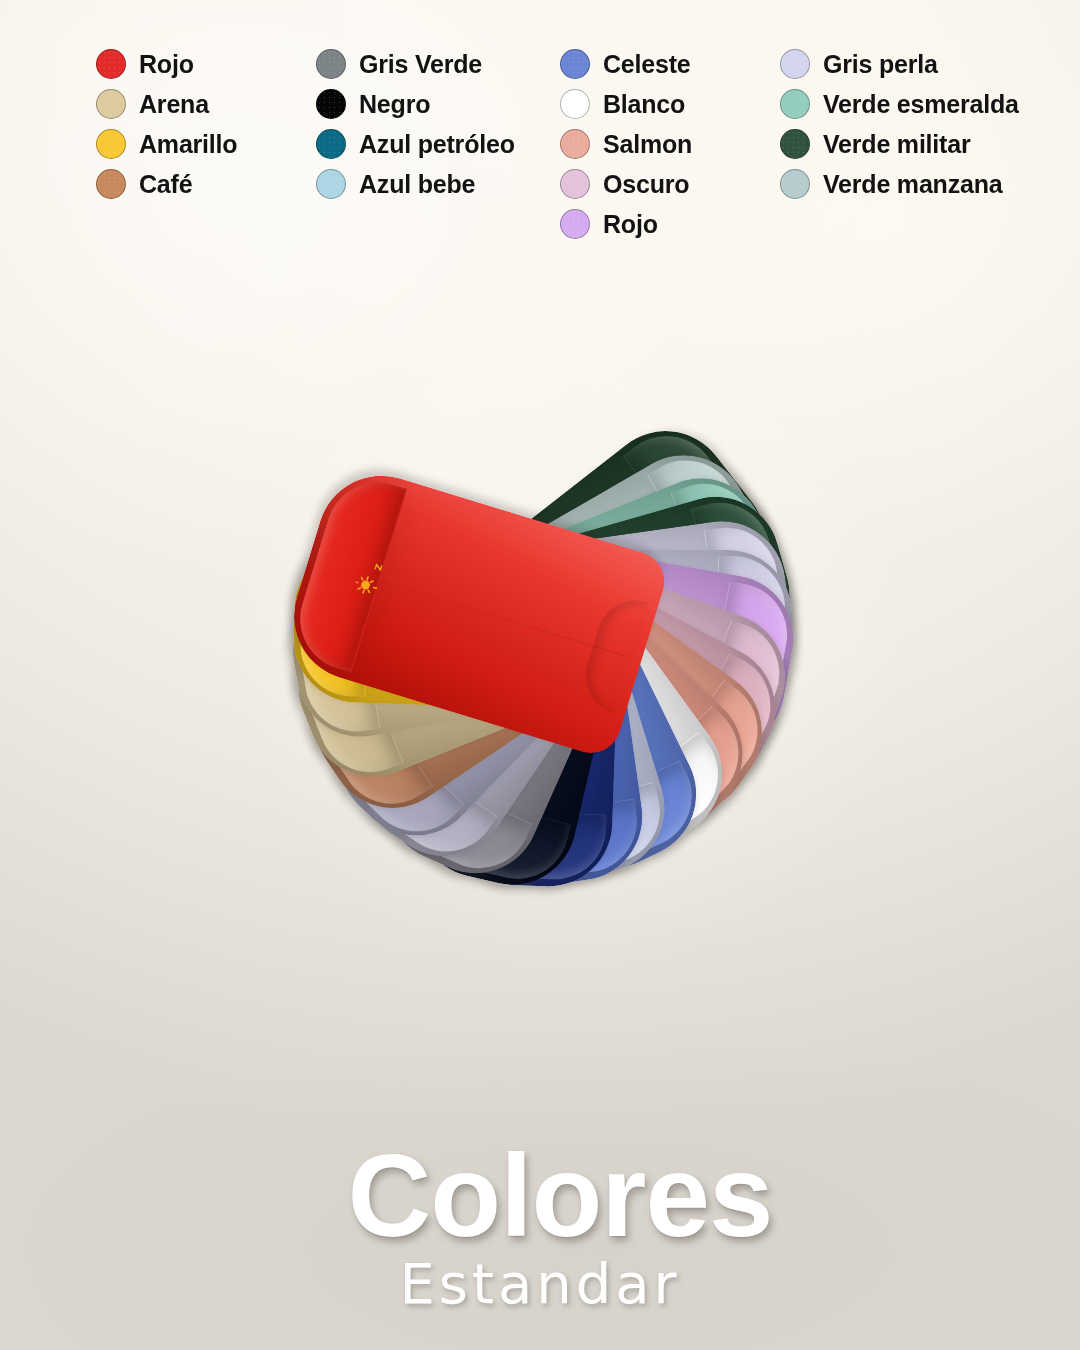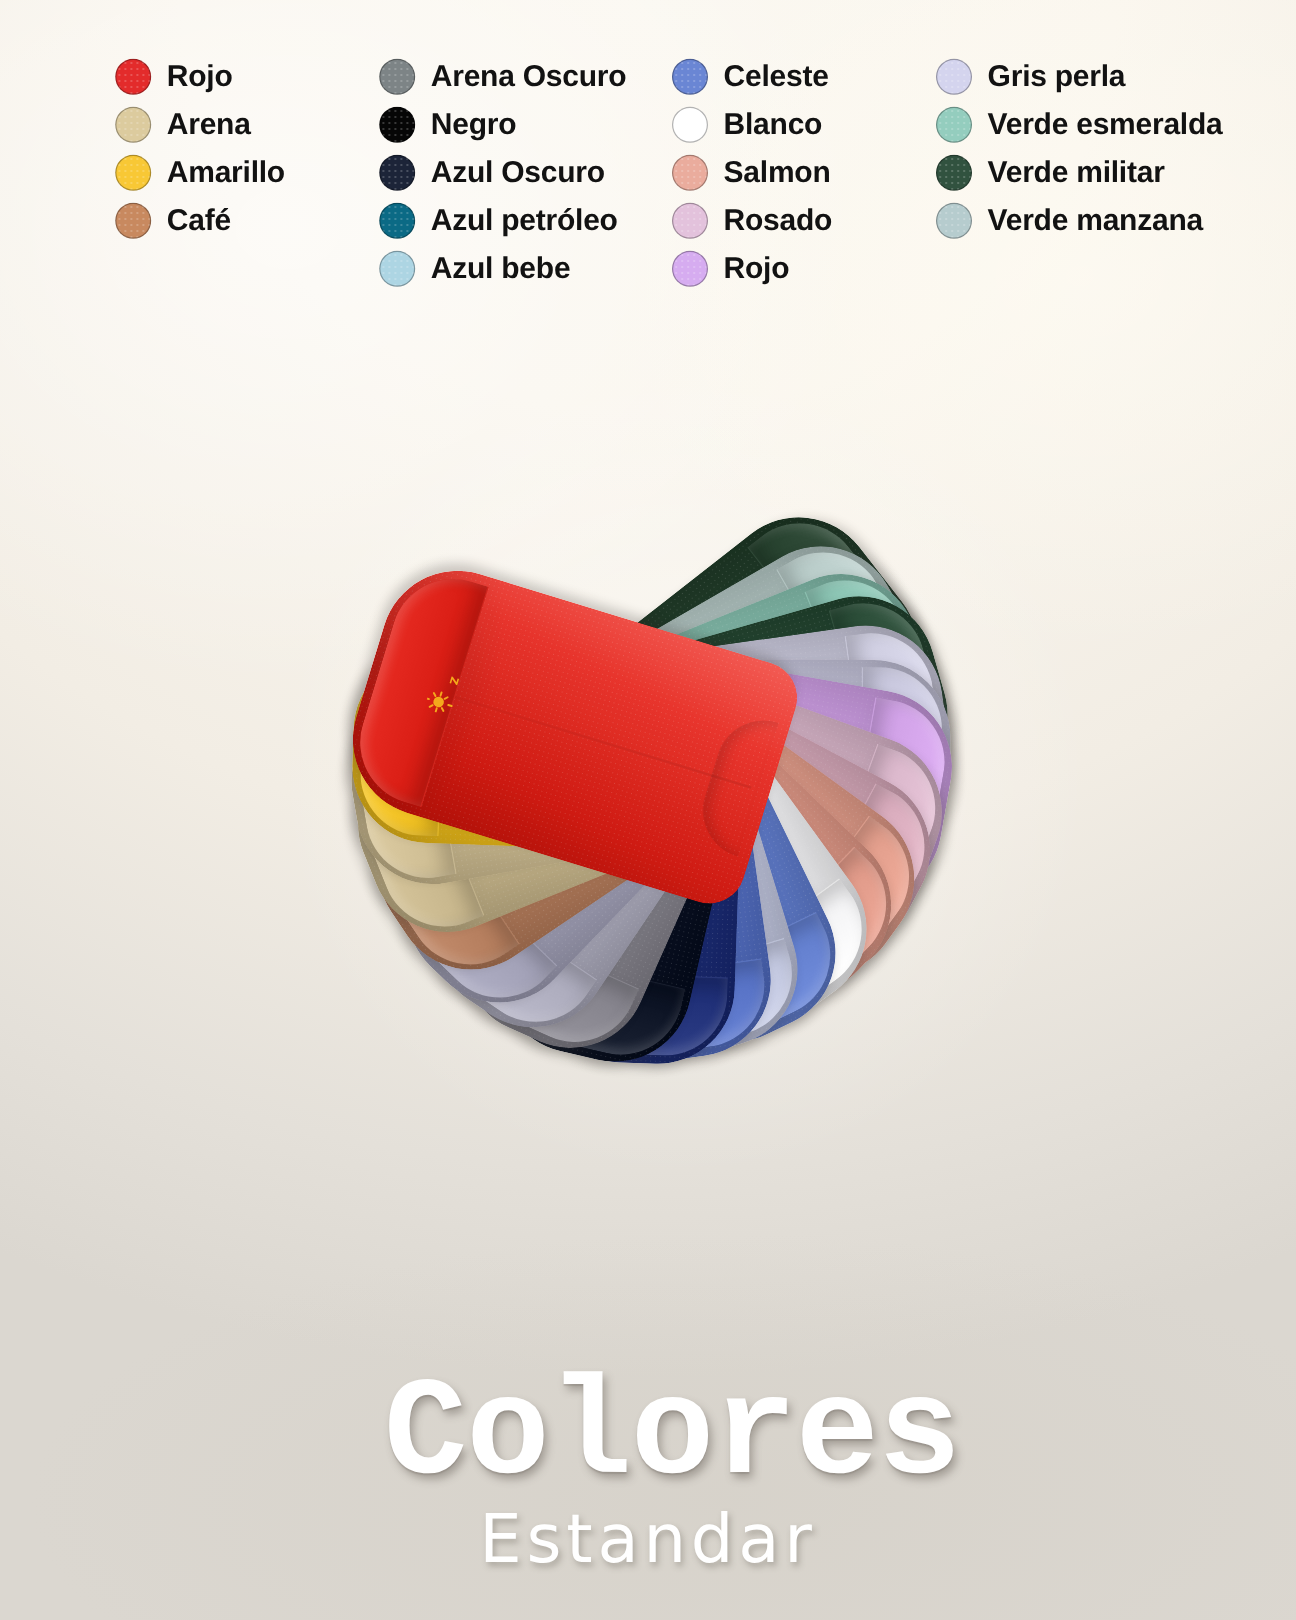--- a/index.html
+++ b/index.html
@@ -90,21 +90,21 @@
   }
   
   .logo{
     position:absolute;left:50%;bottom:52px;margin-left:-17px;
     width:34px;height:26px;
   }
 
   
   #title-block{position:absolute;left:0;top:1140px;width:1080px;text-align:center;}
   #title-main{
-    font-family:Liberation Mono, monospace;
+    font-family:Liberation Sans, sans-serif;
     font-weight:bold;
     font-size:116px;line-height:.98;color:#FFFFFF;
     letter-spacing:-1px;
     text-shadow:3px 5px 7px rgba(90,84,76,.42), 0 1px 1px rgba(120,112,102,.25);
     padding-left:40px;
   }
   #title-sub{
     margin-top:2px;
     font-family:"DejaVu Sans", sans-serif;
     font-weight:normal;
@@ -138,31 +138,27 @@
           <span class="legend-label">Amarillo</span>
         </div>
         <div class="legend-row">
           <span class="swatch" style="background-color: rgb(200, 137, 95);"></span>
           <span class="legend-label">Café</span>
         </div>
       </div>
       <div class="legend-col" style="left: 316px;">
         <div class="legend-row">
           <span class="swatch" style="background-color: rgb(125, 132, 134);"></span>
-          <span class="legend-label">Arena Oscuro</span>
+          <span class="legend-label">Gris Verde</span>
         </div>
         <div class="legend-row">
           <span class="swatch" style="background-color: rgb(6, 6, 6);"></span>
           <span class="legend-label">Negro</span>
         </div>
         <div class="legend-row">
-          <span class="swatch" style="background-color: rgb(28, 36, 56);"></span>
-          <span class="legend-label">Azul Oscuro</span>
-        </div>
-        <div class="legend-row">
           <span class="swatch" style="background-color: rgb(11, 106, 133);"></span>
           <span class="legend-label">Azul petróleo</span>
         </div>
         <div class="legend-row">
           <span class="swatch" style="background-color: rgb(173, 213, 227);"></span>
           <span class="legend-label">Azul bebe</span>
         </div>
       </div>
       <div class="legend-col" style="left: 560px;">
         <div class="legend-row">
@@ -172,21 +168,21 @@
         <div class="legend-row">
           <span class="swatch" style="background-color: rgb(255, 255, 255);"></span>
           <span class="legend-label">Blanco</span>
         </div>
         <div class="legend-row">
           <span class="swatch" style="background-color: rgb(234, 172, 157);"></span>
           <span class="legend-label">Salmon</span>
         </div>
         <div class="legend-row">
           <span class="swatch" style="background-color: rgb(227, 194, 220);"></span>
-          <span class="legend-label">Rosado</span>
+          <span class="legend-label">Oscuro</span>
         </div>
         <div class="legend-row">
           <span class="swatch" style="background-color: rgb(214, 172, 240);"></span>
           <span class="legend-label">Rojo</span>
         </div>
       </div>
       <div class="legend-col" style="left: 780px;">
         <div class="legend-row">
           <span class="swatch" style="background-color: rgb(212, 212, 238);"></span>
           <span class="legend-label">Gris perla</span>

